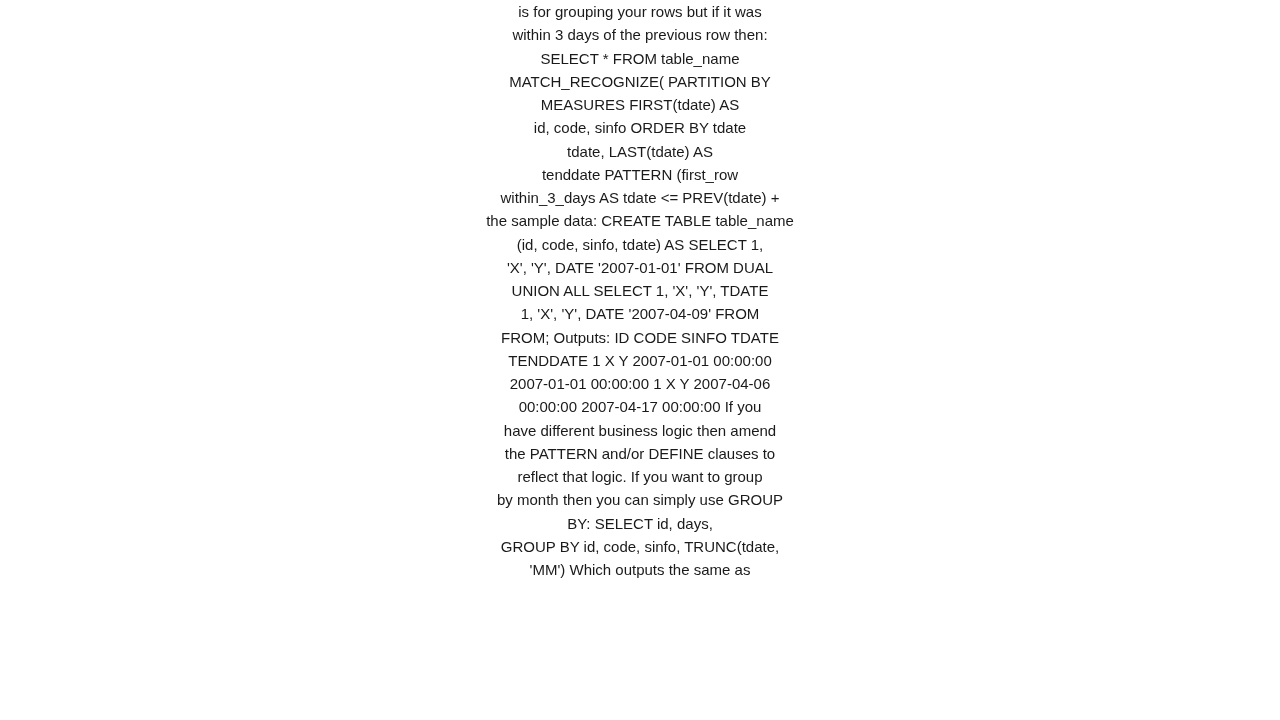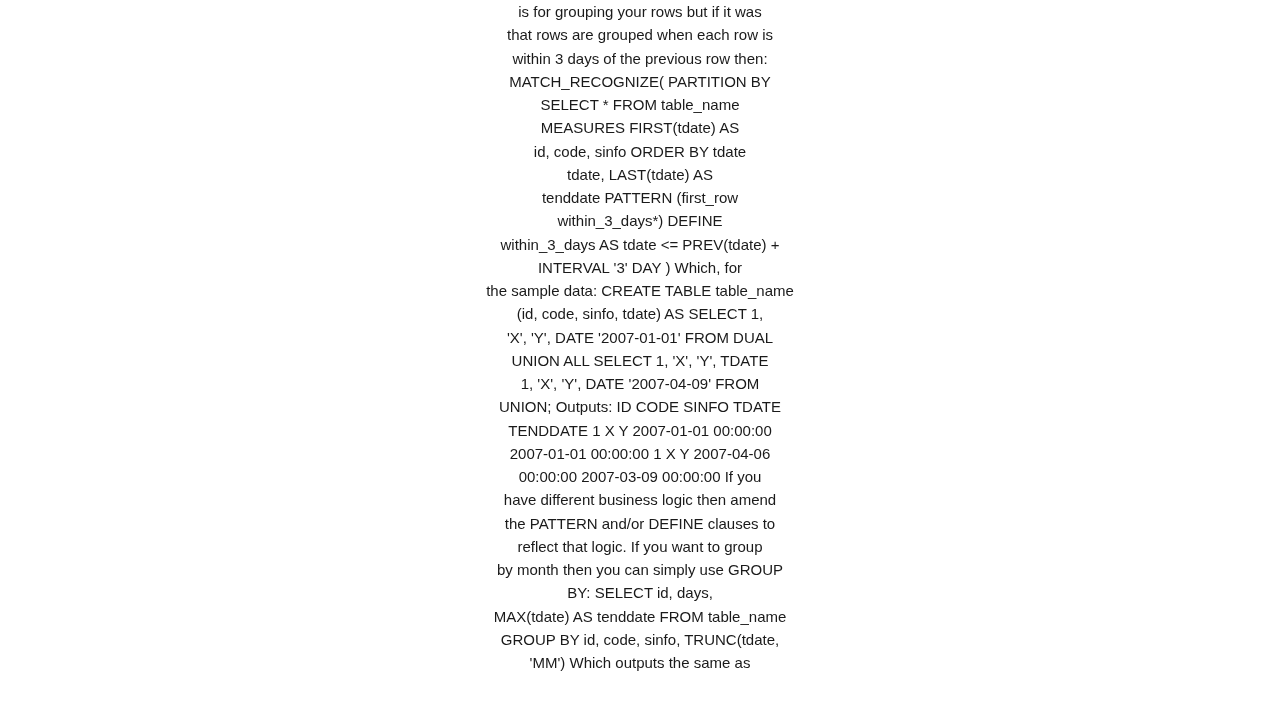--- a/index.html
+++ b/index.html
@@ -39,42 +39,38 @@
       margin: 0;
       line-height: 1.55;
     }
   </style>
 </head>
 <body>
 
 <div class="content-area">
   <div class="text-block" id="text-container">
   <p>is for grouping your rows but if it was</p>
-      <p>that rows are grouped when each row is</p>
       <p>within 3 days of the previous row then:</p>
+      <p>SELECT * FROM   table_name</p>
       <p>MATCH_RECOGNIZE(        PARTITION BY</p>
-      <p>SELECT * FROM   table_name</p>
       <p>MEASURES        FIRST(tdate) AS</p>
       <p>id, code, sinfo        ORDER BY tdate</p>
       <p>tdate,        LAST(tdate) AS</p>
       <p>tenddate        PATTERN (first_row</p>
-      <p>within_3_days*)        DEFINE</p>
       <p>within_3_days AS tdate &lt;= PREV(tdate) +</p>
-      <p>INTERVAL '3' DAY        )  Which, for</p>
       <p>the sample data: CREATE TABLE table_name</p>
       <p>(id, code, sinfo, tdate) AS SELECT 1,</p>
       <p>'X', 'Y', DATE '2007-01-01' FROM DUAL</p>
       <p>UNION ALL SELECT 1, 'X', 'Y', TDATE</p>
       <p>1, 'X', 'Y', DATE '2007-04-09' FROM</p>
-      <p>UNION;  Outputs:    ID CODE SINFO TDATE</p>
+      <p>FROM;  Outputs:    ID CODE SINFO TDATE</p>
       <p>TENDDATE    1 X Y 2007-01-01 00:00:00</p>
       <p>2007-01-01 00:00:00   1 X Y 2007-04-06</p>
-      <p>00:00:00 2007-03-09 00:00:00    If you</p>
+      <p>00:00:00 2007-04-17 00:00:00    If you</p>
       <p>have different business logic then amend</p>
       <p>the PATTERN and/or DEFINE clauses to</p>
       <p>reflect that logic. If you want to group</p>
       <p>by month then you can simply use GROUP</p>
       <p>BY: SELECT id,        days,</p>
-      <p>MAX(tdate) AS tenddate FROM   table_name</p>
       <p>GROUP BY id, code, sinfo, TRUNC(tdate,</p>
       <p>'MM')  Which outputs the same as</p>
     </div>
 </div>
 
 </body></html>

